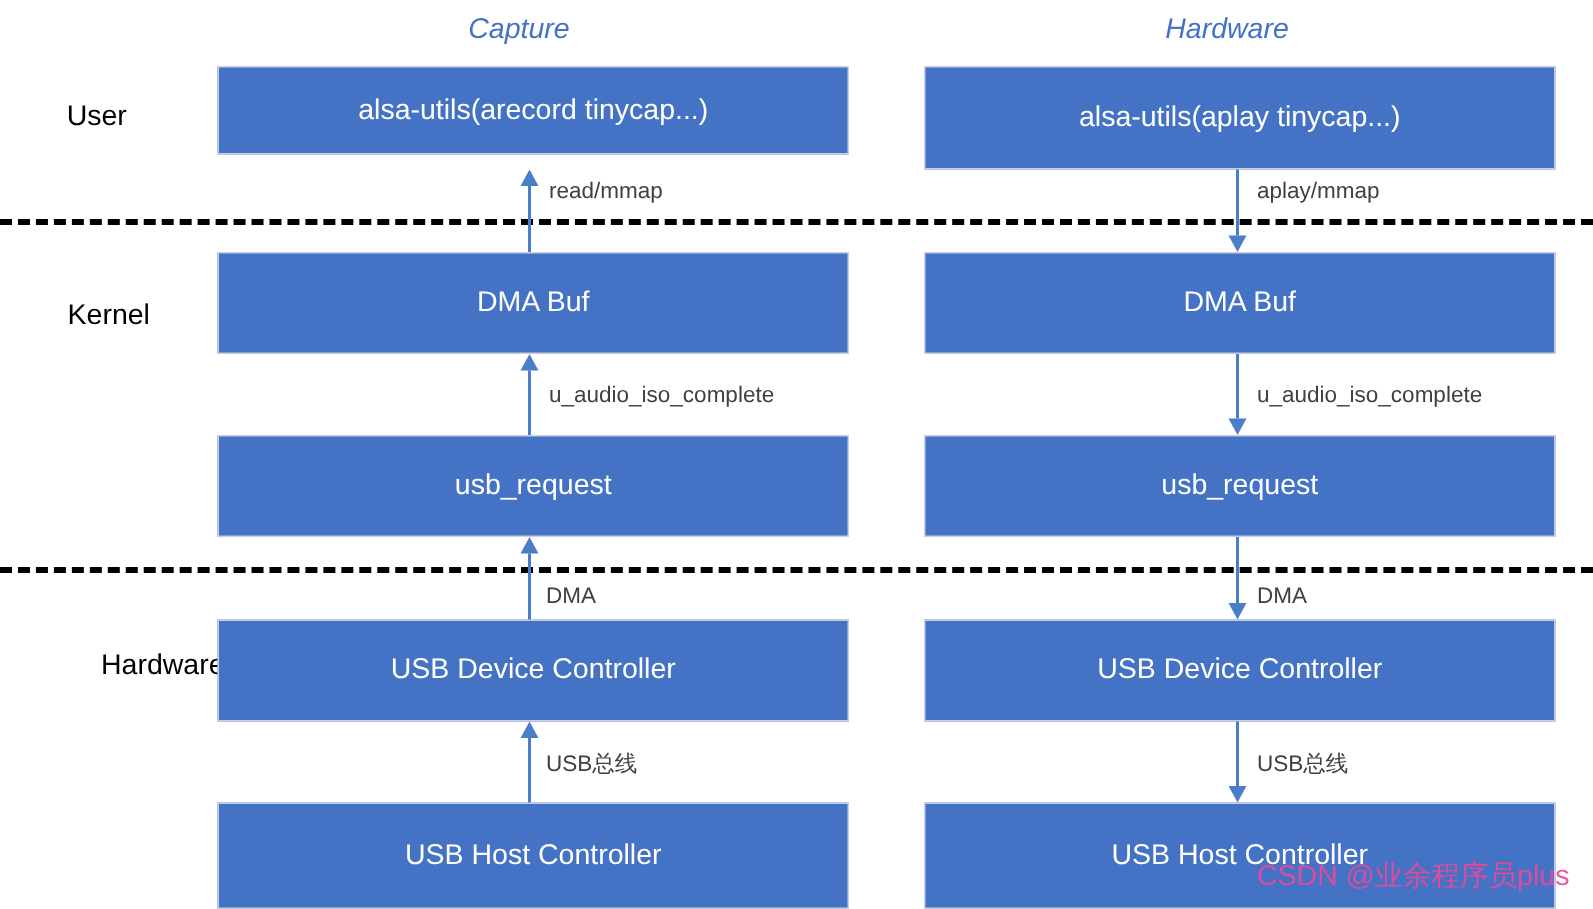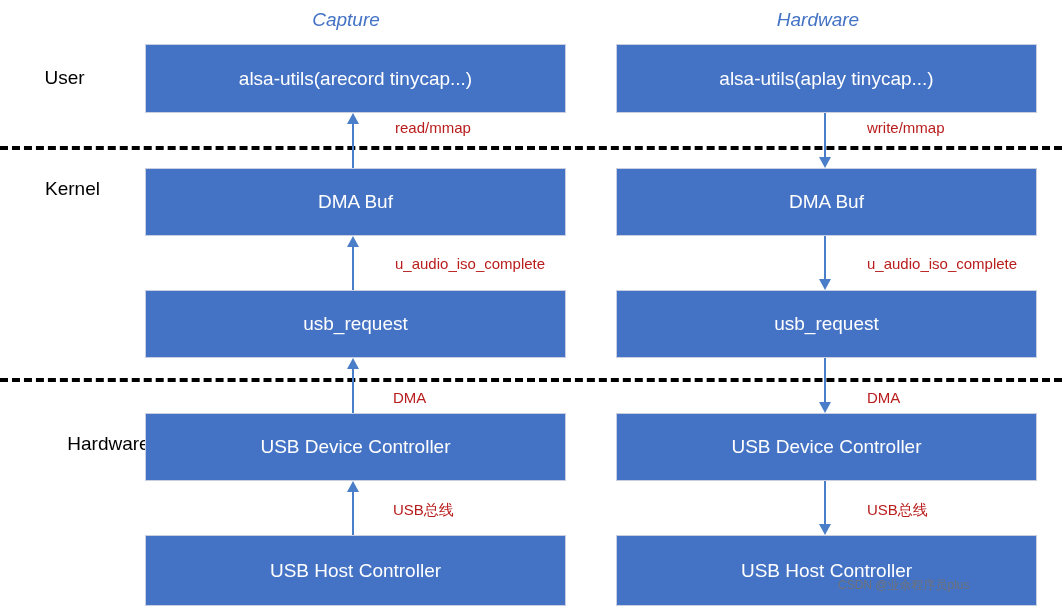--- a/index.html
+++ b/index.html
@@ -77,53 +77,52 @@
     border-right: 6px solid transparent;
   }
   .arrow-head.up {
     border-bottom: 11px solid #4a7ec8;
   }
   .arrow-head.down {
     border-top: 11px solid #4a7ec8;
   }
   .arrow-label {
     position: absolute;
-    color: #b91c1c;
+    color: #404040;
     font-size: 15px;
     line-height: 19px;
     white-space: nowrap;
-    margin-left: 29px;
   }
 
   
   .watermark {
     position: absolute;
-    color: #737373;
-    font-size: 12px;
+    color: #ec4899;
+    font-size: 19px;
     line-height: 24px;
     white-space: nowrap;
     opacity: 0.92;
   }
 </style>
 </head>
 <body>
 
 <div id="canvas">
 
   <div class="col-title" style="left:246px; top:8px; width:200px;">Capture</div>
   <div class="col-title" style="left:718px; top:8px; width:200px;">Hardware</div>
 
   <div class="layer-label" style="left:0px; top:66px; width:129px;">User</div>
-  <div class="layer-label" style="left:0px; top:177px; width:145px;">Kernel</div>
+  <div class="layer-label" style="left:0px; top:199px; width:145px;">Kernel</div>
   <div class="layer-label" style="left:0px; top:432px; width:145px;padding-left:36px;">Hardware</div>
 
   <div class="divider" style="top:146px;"></div>
   <div class="divider" style="top:378px;"></div>
 
-  <div class="block" style="left:145px; top:44px; width:421px; height:69px;">alsa-utils(arecord tinycap...)</div>
+  <div class="block" style="left:145px; top:44px; width:421px; height:59px;">alsa-utils(arecord tinycap...)</div>
   <div class="block" style="left:145px; top:168px; width:421px; height:68px;">DMA Buf</div>
   <div class="block" style="left:145px; top:290px; width:421px; height:68px;">usb_request</div>
   <div class="block" style="left:145px; top:413px; width:421px; height:68px;">USB Device Controller</div>
   <div class="block" style="left:145px; top:535px; width:421px; height:71px;">USB Host Controller</div>
 
   <div class="block" style="left:616px; top:44px; width:421px; height:69px;">alsa-utils(aplay tinycap...)</div>
   <div class="block" style="left:616px; top:168px; width:421px; height:68px;">DMA Buf</div>
   <div class="block" style="left:616px; top:290px; width:421px; height:68px;">usb_request</div>
   <div class="block" style="left:616px; top:413px; width:421px; height:68px;">USB Device Controller</div>
   <div class="block" style="left:616px; top:535px; width:421px; height:71px;">USB Host Controller</div>
@@ -139,21 +138,21 @@
   <div class="arrow-line" style="left:352px; top:369px; height:44px;"></div>
   <div class="arrow-head up" style="left:347px; top:358px;"></div>
   <div class="arrow-label" style="left:364px; top:388px;">DMA</div>
 
   <div class="arrow-line" style="left:352px; top:492px; height:43px;"></div>
   <div class="arrow-head up" style="left:347px; top:481px;"></div>
   <div class="arrow-label" style="left:364px; top:500px;">USB总线</div>
 
   <div class="arrow-line" style="left:824px; top:113px; height:44px;"></div>
   <div class="arrow-head down" style="left:819px; top:157px;"></div>
-  <div class="arrow-label" style="left:838px; top:118px;">write/mmap</div>
+  <div class="arrow-label" style="left:838px; top:118px;">aplay/mmap</div>
 
   <div class="arrow-line" style="left:824px; top:236px; height:43px;"></div>
   <div class="arrow-head down" style="left:819px; top:279px;"></div>
   <div class="arrow-label" style="left:838px; top:254px;">u_audio_iso_complete</div>
 
   <div class="arrow-line" style="left:824px; top:358px; height:44px;"></div>
   <div class="arrow-head down" style="left:819px; top:402px;"></div>
   <div class="arrow-label" style="left:838px; top:388px;">DMA</div>
 
   <div class="arrow-line" style="left:824px; top:481px; height:43px;"></div>

